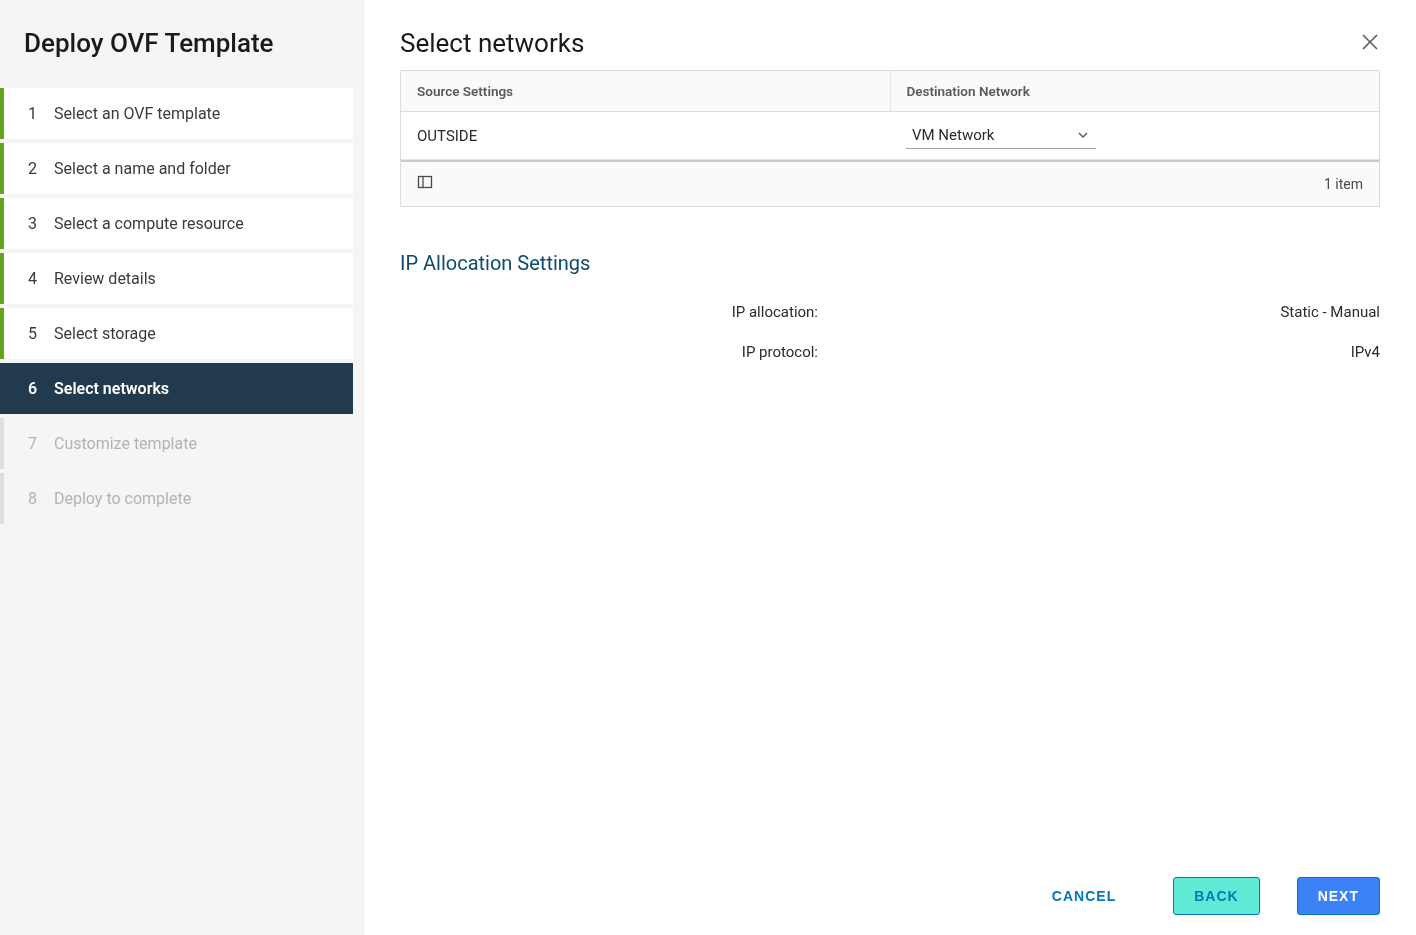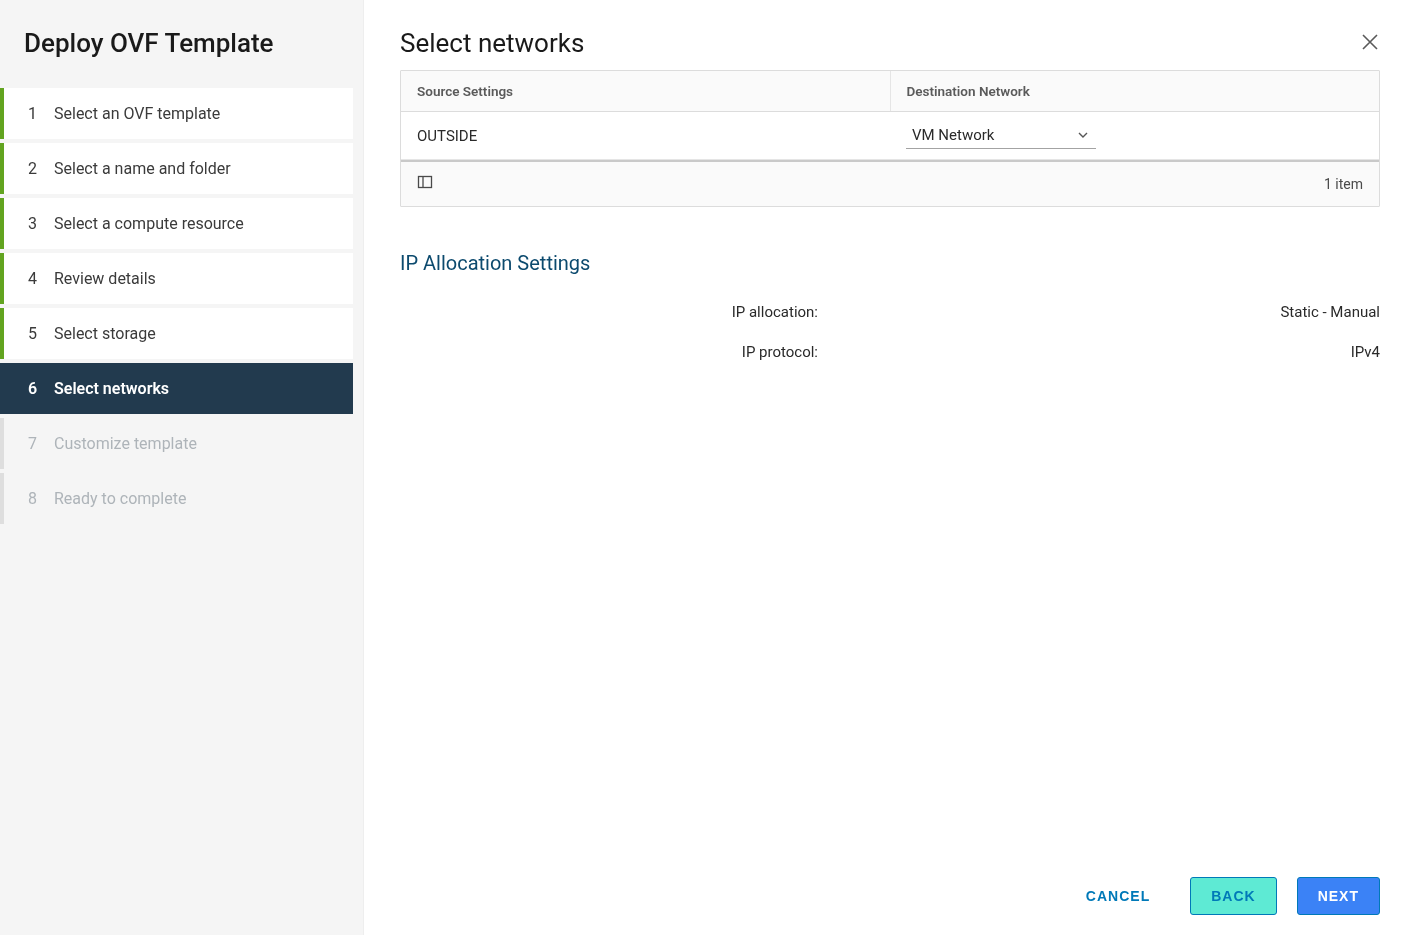--- a/index.html
+++ b/index.html
@@ -144,21 +144,21 @@
       text-align: right;
     }
     .kv-label { width: 418px; }
     .kv-value { flex: 1; }
 
     .footer {
       margin-top: auto;
       display: flex;
       justify-content: flex-end;
       align-items: center;
-      gap: 20px;
+      gap: 37px;
       padding-top: 20px;
     }
     .btn {
       font-size: 14px;
       font-weight: 600;
       letter-spacing: 1px;
       padding: 10px 20px;
       border-radius: 3px;
       cursor: pointer;
       border: 1px solid transparent;
@@ -199,21 +199,21 @@
       <li class="step active">
         <span class="step-num">6</span>
         <span>Select networks</span>
       </li>
       <li class="step disabled">
         <span class="step-num">7</span>
         <span>Customize template</span>
       </li>
       <li class="step disabled">
         <span class="step-num">8</span>
-        <span>Ready to complete</span>
+        <span>Deploy to complete</span>
       </li>
     </ul>
   </aside>
 
   <main class="content">
 
     <div class="close-btn">
       <span>
         <svg width="20" height="20" viewBox="0 0 20 20">
             <path d="M3 3 L17 17 M17 3 L3 17" stroke="currentColor" stroke-width="1.6" fill="none"></path>

